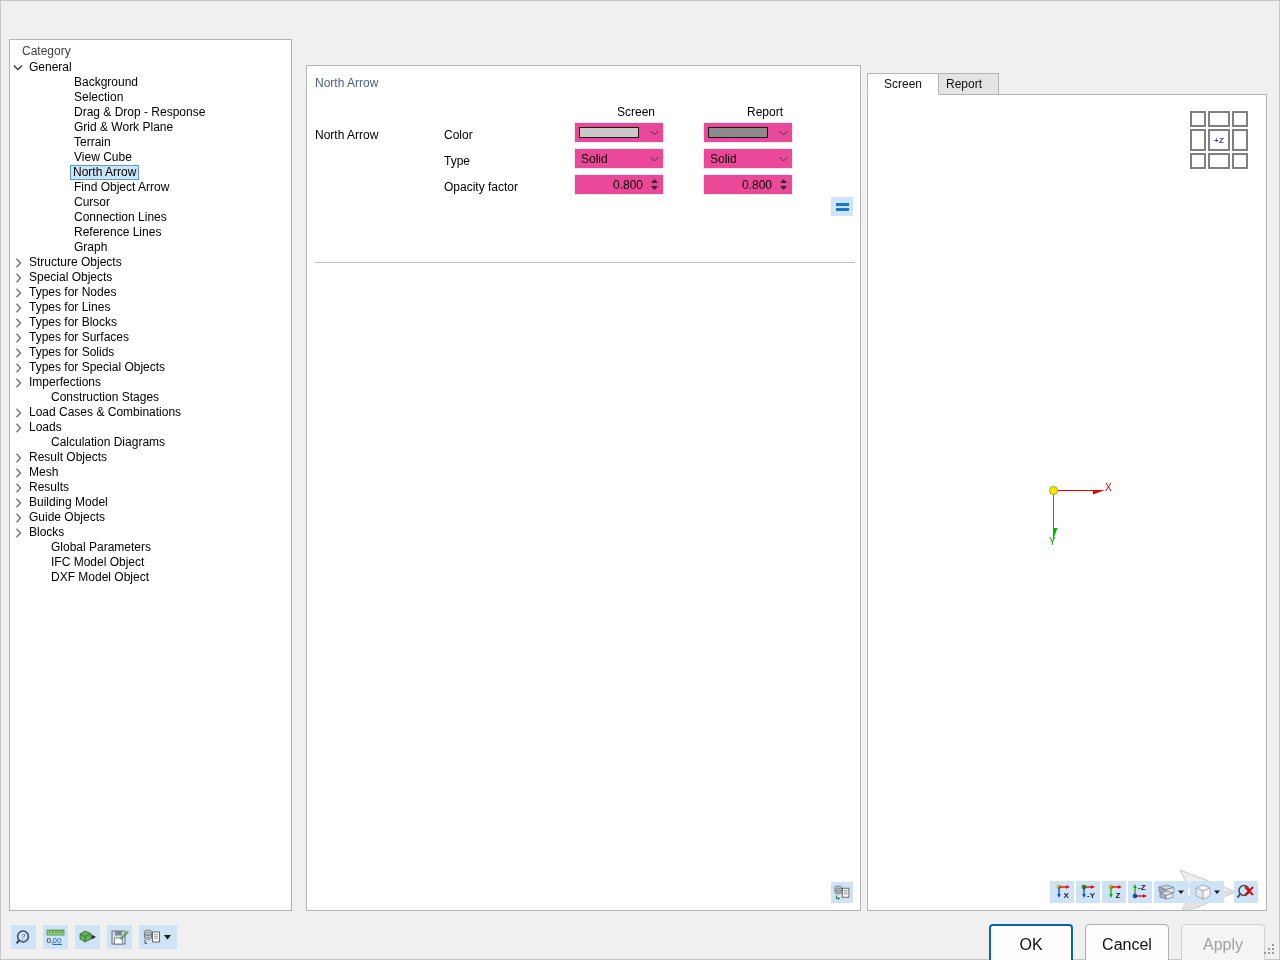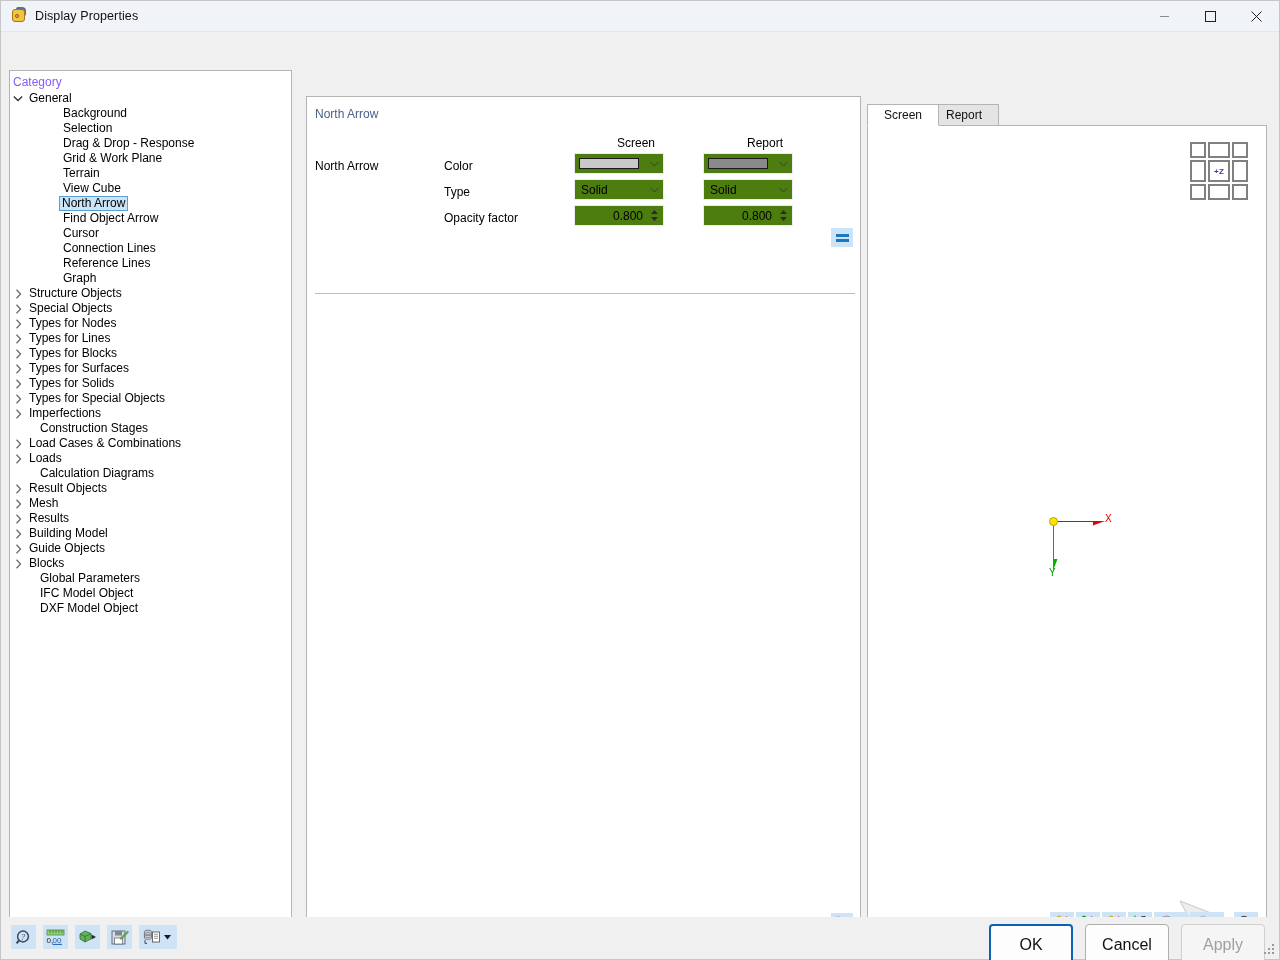--- a/index.html
+++ b/index.html
@@ -61,26 +61,26 @@
     padding:4px 0 0 0;
   }
 
   
   #tree-panel {
     position:absolute; left:8px; top:38px; width:283px; height:872px;
     background:#ffffff; border:1px solid #b4b4b4;
     overflow:hidden;
   }
   #tree-head {
-    color:#8b5cf6; font-size:12px; padding:4px 0 2px 3px; font-weight:400;
+    color:#404040; font-size:12px; padding:4px 0 2px 12px; font-weight:400;
   }
   .tree-row {
     height:15px; display:flex; align-items:center;
     font-size:12px; color:#000; white-space:nowrap; line-height:15px;
-    padding-left:12px;
+    padding-left:23px;
   }
   .tree-row .arrow {
     width:16px; flex:0 0 16px; display:flex; align-items:center; justify-content:center;
     color:#6b6b6b;
   }
   .tree-row .arrow svg { display:block; }
   .tree-row .lbl { padding:0 3px; }
   .tree-row.l0 { padding-left:0; }
   .tree-row.l1 .lbl { margin-left:38px; }
   .tree-row.l0noarrow .lbl { margin-left:15px; }
@@ -109,21 +109,21 @@
     position:absolute; left:8px; top:10px;
     color:#4a6287; font-size:12px;
   }
   .col-head {
     position:absolute; font-size:12px; color:#000;
   }
   .row-label { position:absolute; font-size:12px; color:#000; }
 
   .ctl {
     position:absolute; height:21px;
-    background:#4d7c0f; border:1px solid #e9ecf5;
+    background:#ec4899; border:1px solid #e9ecf5;
     display:flex; align-items:center;
   }
   .ctl.combo { width:90px; }
   .ctl .chev {
     margin-left:auto; width:18px; display:flex; align-items:center; justify-content:center;
     color:#3a3a3a;
   }
   .swatch {
     width:60px; height:11px; margin-left:4px;
     border:1px solid #1a1a1a;
@@ -231,46 +231,20 @@
   #grip { position:absolute; right:3px; bottom:3px; width:12px; height:12px; }
   #grip i {
     position:absolute; width:2px; height:2px; background:#9a9a9a;
   }
 </style>
 </head>
 <body>
 
 <div id="window">
 
-  <div id="titlebar">
-    <div id="title-icon">
-      <div class="tag"></div>
-      <div class="hex"></div>
-      <div class="dot"></div>
-    </div>
-    <div id="title-text">Display Properties</div>
-    <div id="win-buttons">
-      <div class="win-btn">
-        <svg width="11" height="11" viewBox="0 0 11 11">
-            <line x1="1" y1="5.5" x2="10" y2="5.5" stroke="#8a8a8a" stroke-width="1"></line>
-          </svg>
-      </div>
-      <div class="win-btn">
-        <svg width="11" height="11" viewBox="0 0 11 11">
-            <rect x="0.5" y="0.5" width="10" height="10" fill="none" stroke="#202020" stroke-width="1"></rect>
-          </svg>
-      </div>
-      <div class="win-btn close">
-        <svg width="11" height="11" viewBox="0 0 11 11">
-            <line x1="0.5" y1="0.5" x2="10.5" y2="10.5" stroke="currentColor" stroke-width="1"></line>
-            <line x1="10.5" y1="0.5" x2="0.5" y2="10.5" stroke="currentColor" stroke-width="1"></line>
-          </svg>
-      </div>
-    </div>
-  </div>
 
   <div id="content">
 
     <div id="tree-panel">
       <div id="tree-head">Category</div>
       <div id="tree-rows">
           <div class="tree-row l0">
             <span class="arrow">
               <svg width="10" height="7" viewBox="0 0 10 7">
                 <path d="M0.8 1.5 L5 5.5 L9.2 1.5" fill="none" stroke="#333" stroke-width="1.3"></path>

